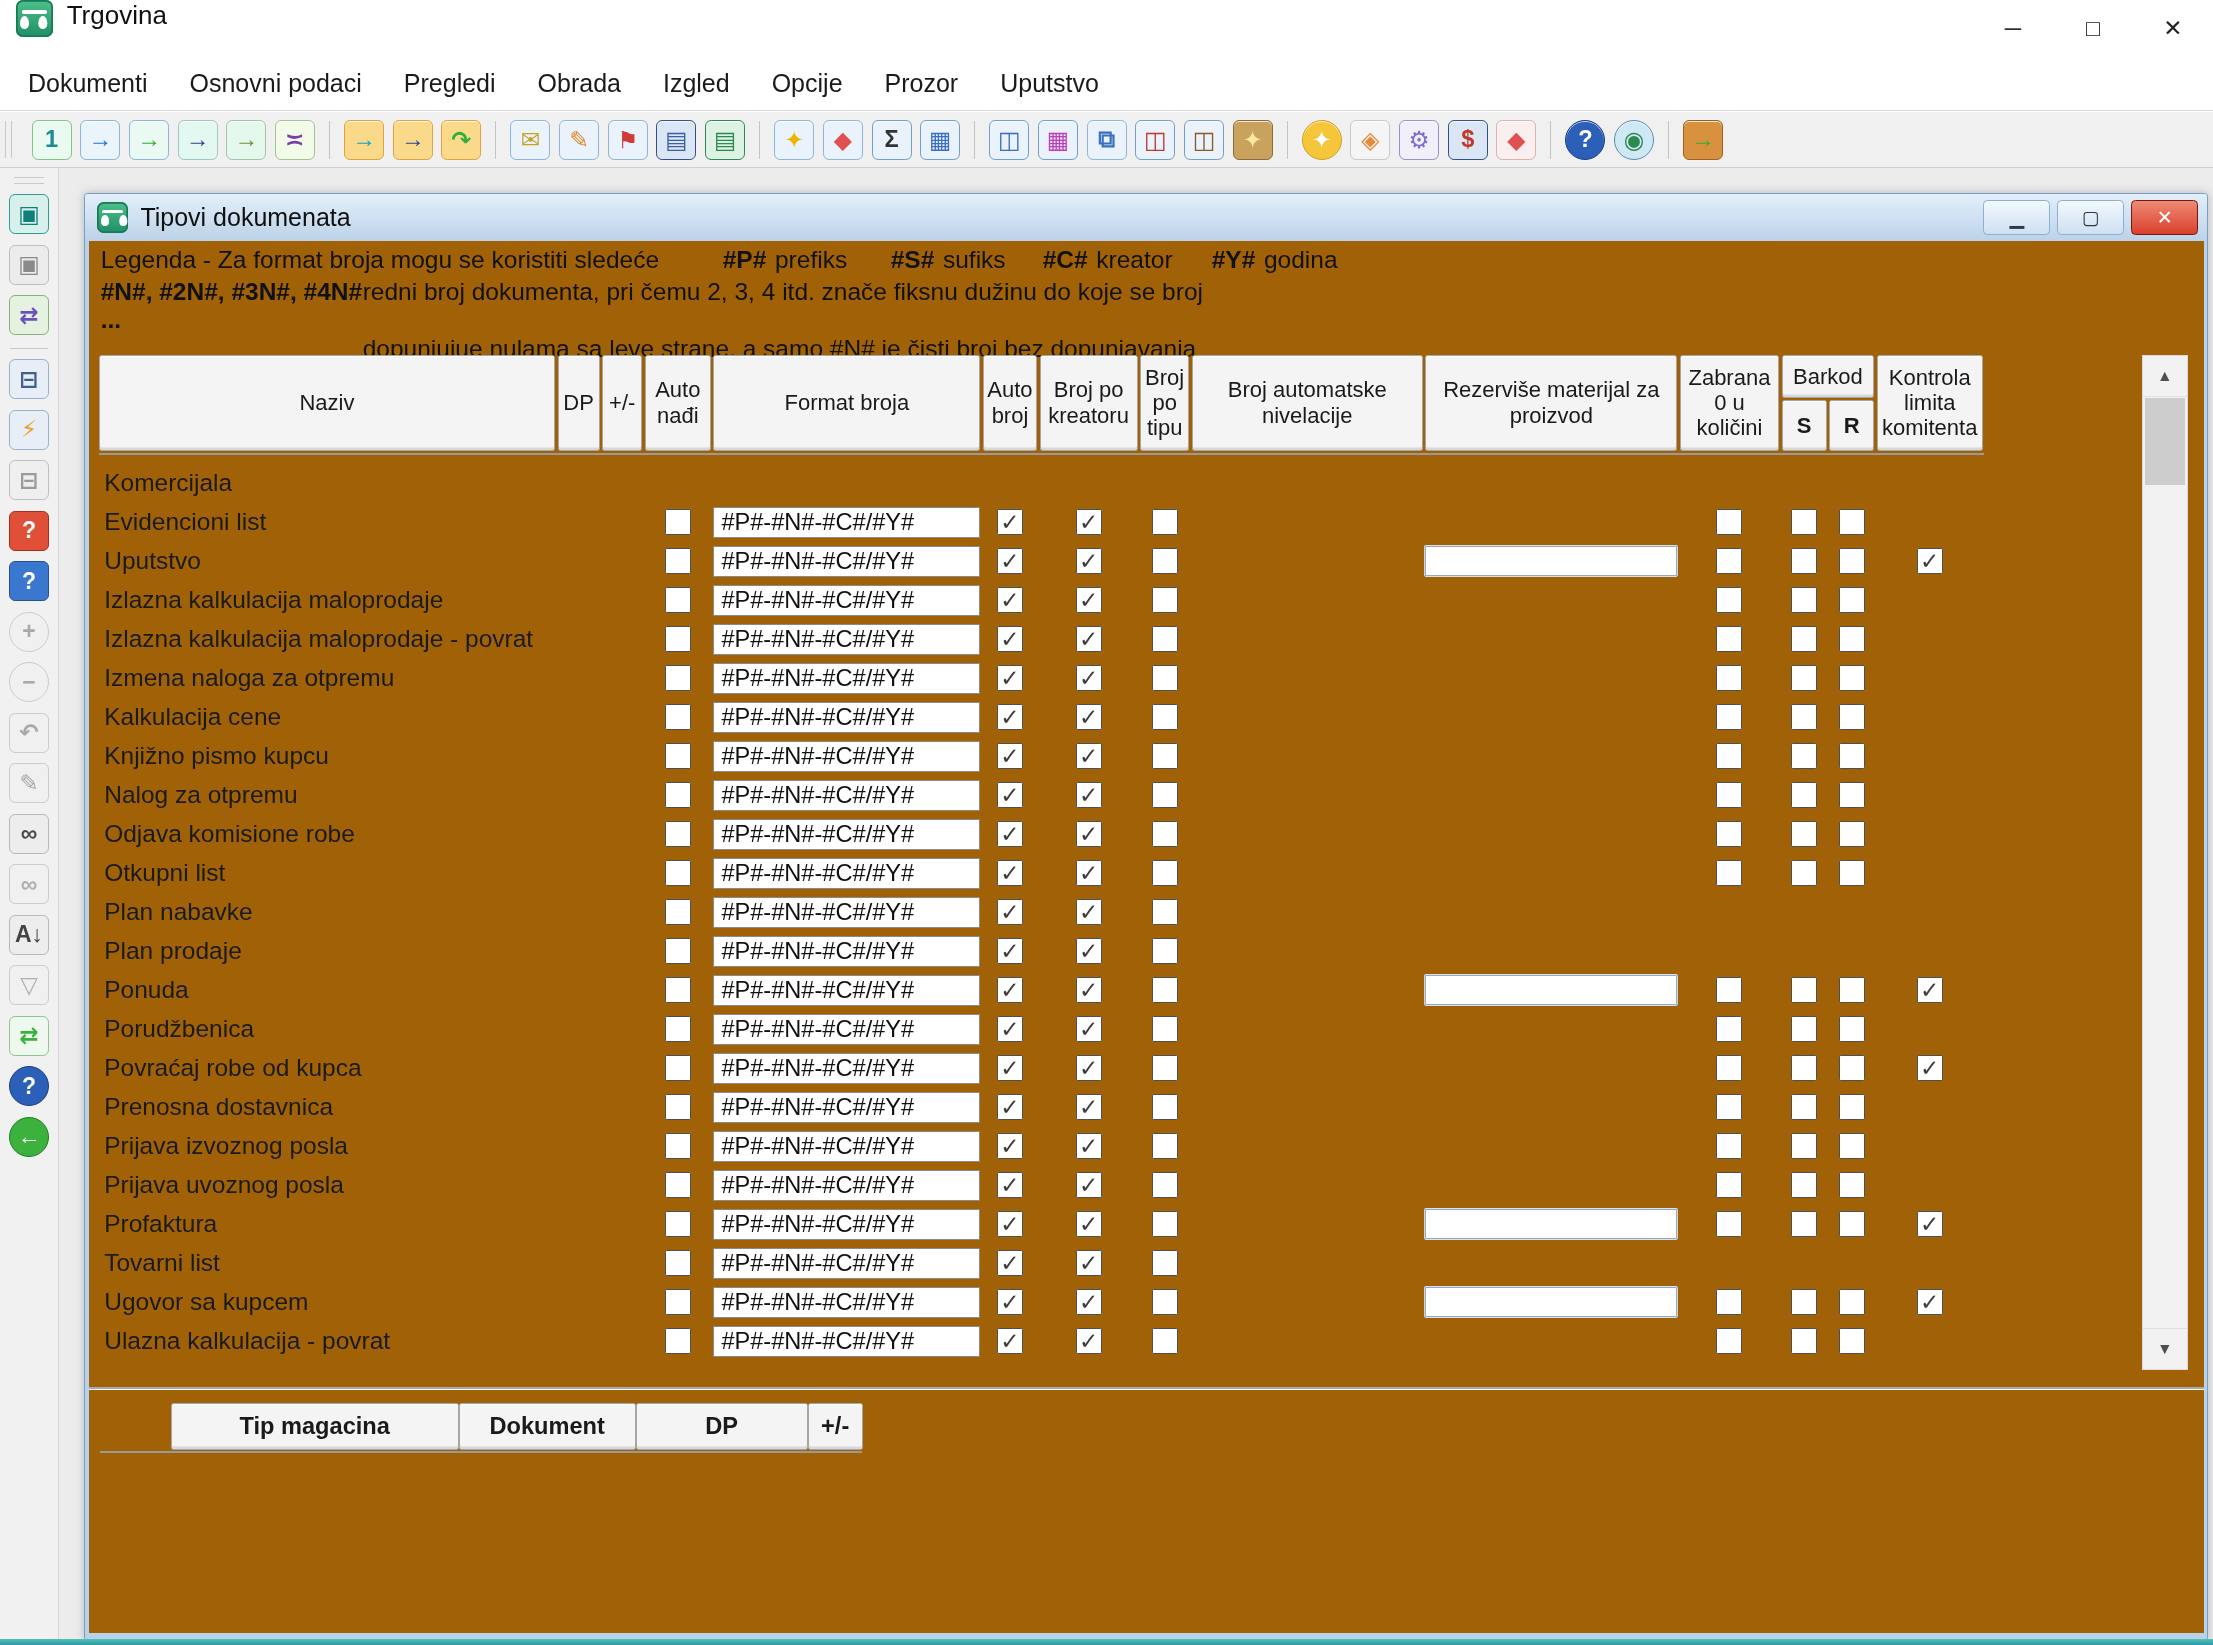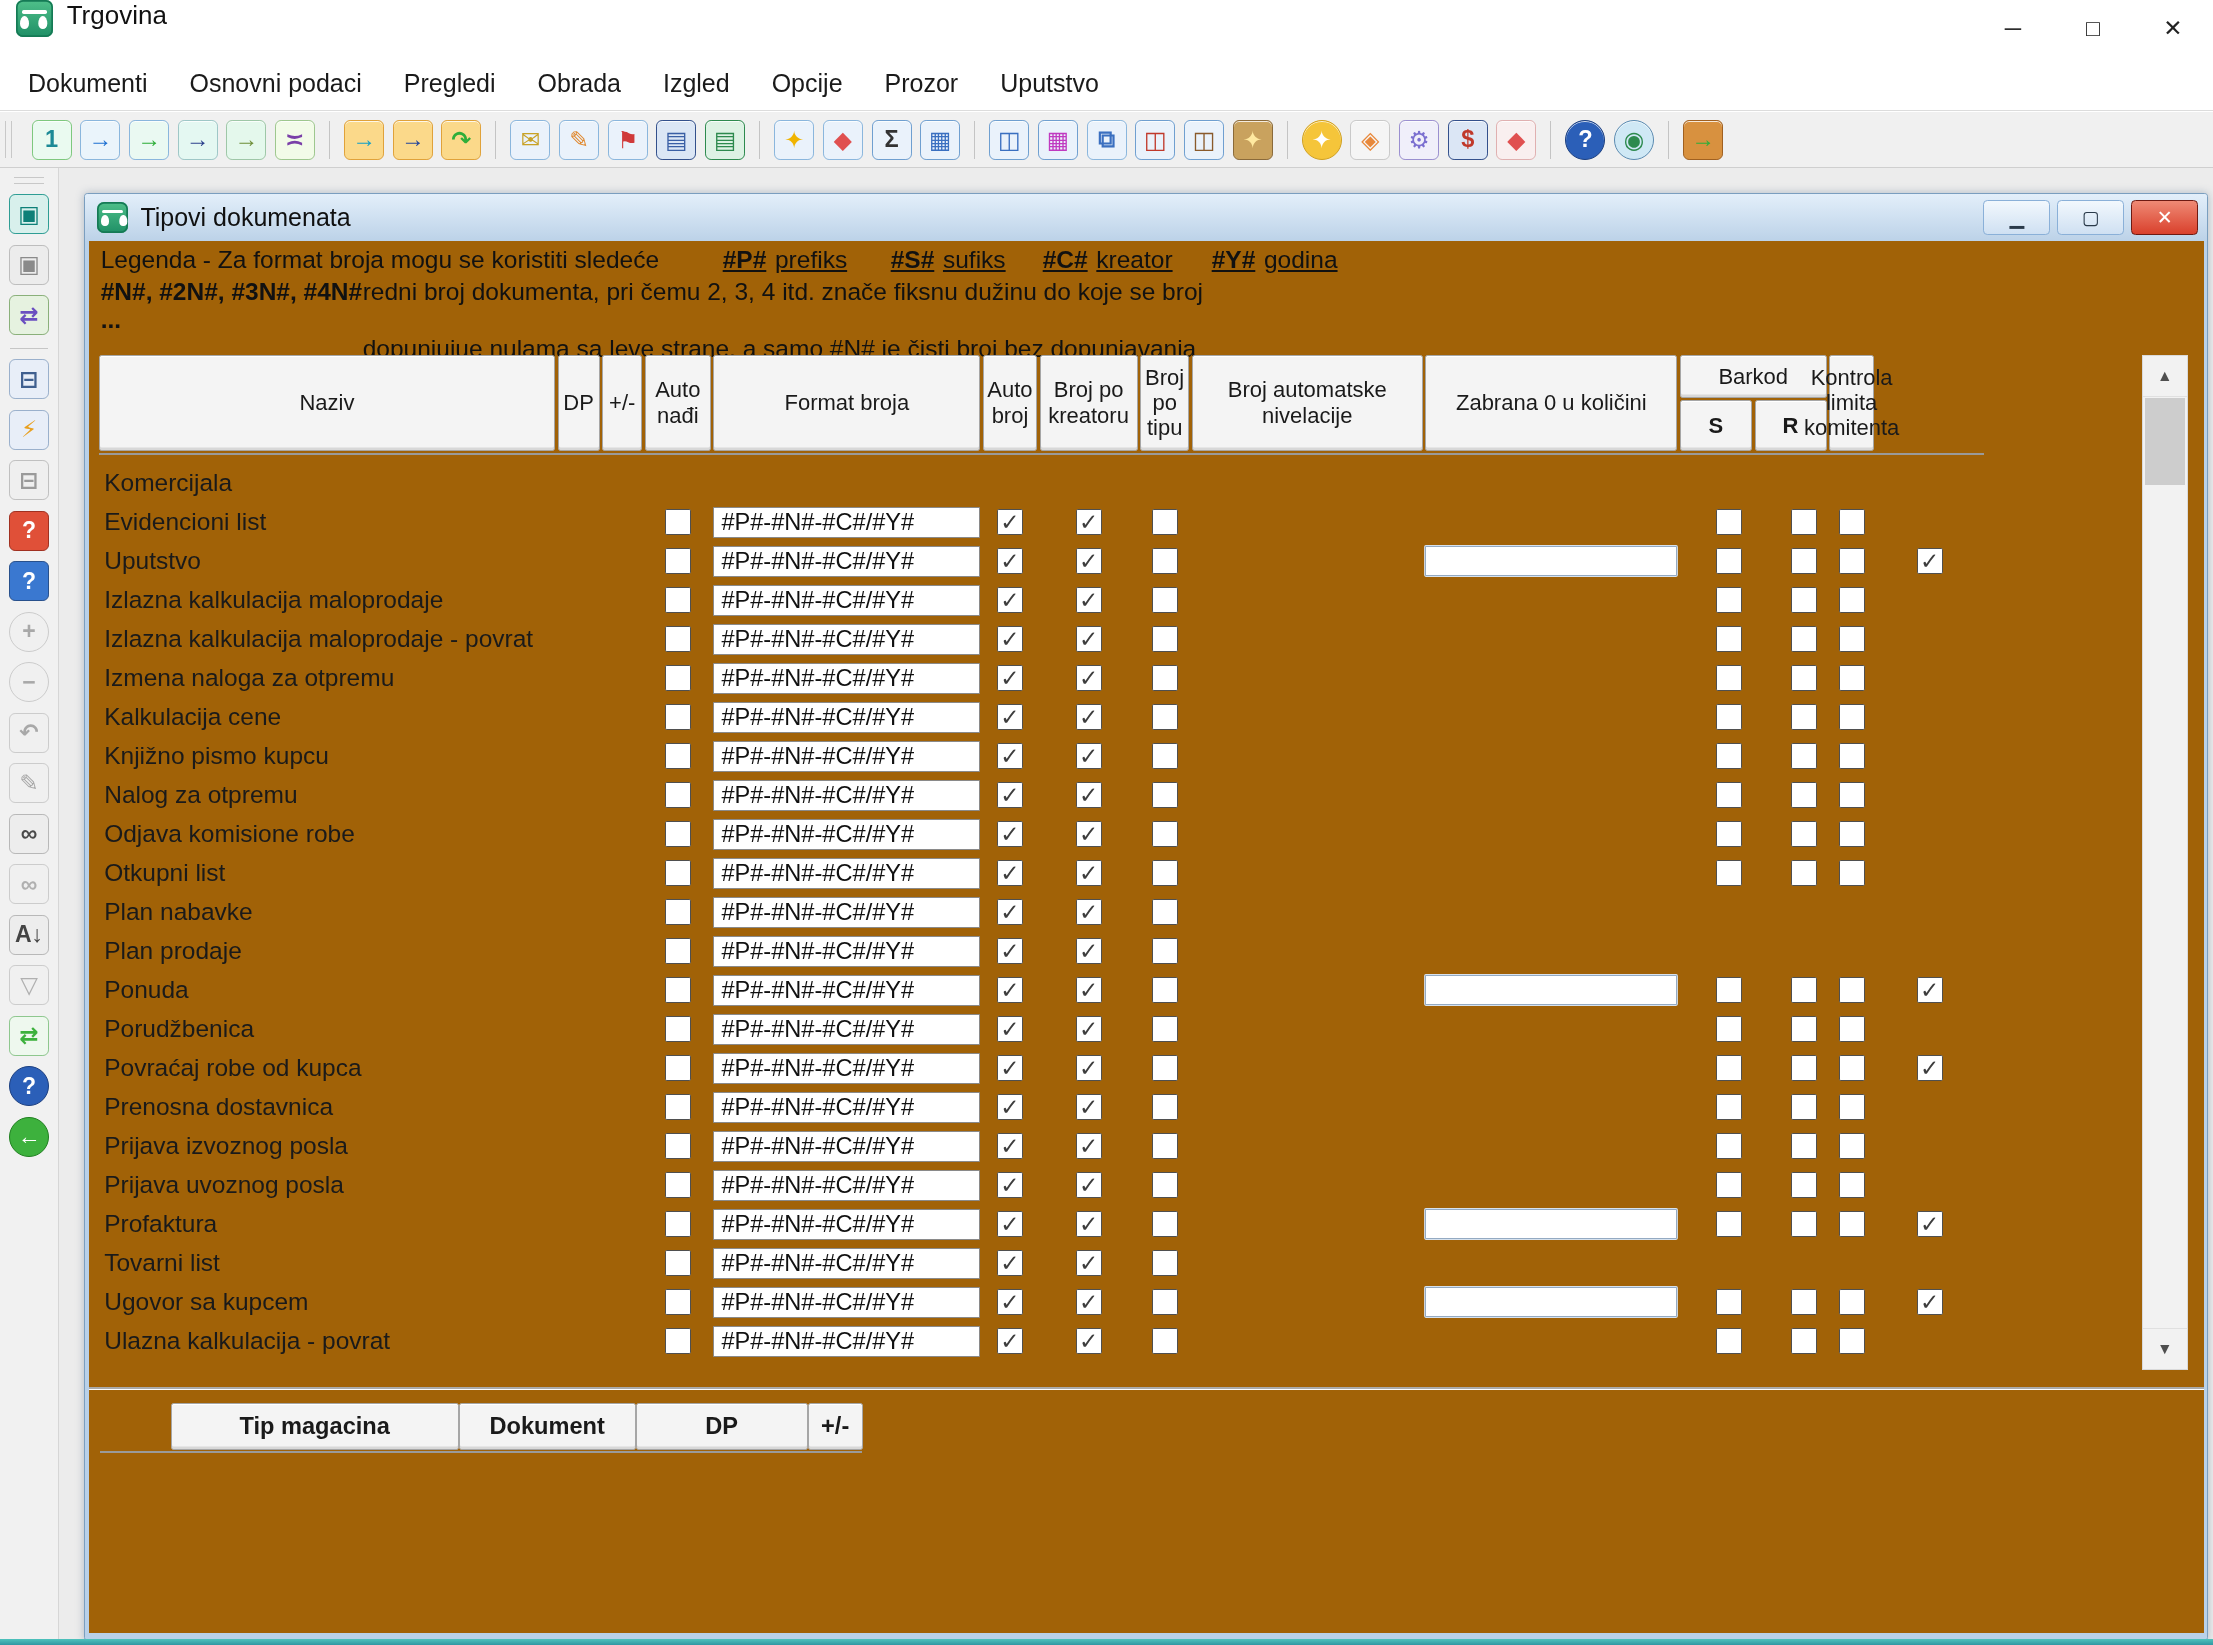--- a/index.html
+++ b/index.html
@@ -51,21 +51,21 @@
   .child-controls{margin-left:auto;display:flex;gap:7px;margin-right:8.7px;}
   .child-btn{width:65px;height:33px;border-radius:4.4px;display:flex;align-items:center;justify-content:center;
     font-size:19px;color:#2a3a4a;background:linear-gradient(180deg,#f2f8fd,#cfe0f2);border:0.9px solid #8ab0d8;}
   .child-btn.close{background:linear-gradient(180deg,#ef8a75,#d9402c);border:1.7px solid #6e1a12;color:#fff;font-weight:bold;}
 
   .child-content{position:relative;height:1392px;margin:0 3.5px 3.5px 3.5px;background:#a16207;overflow:hidden;}
 
   
   .legend{position:absolute;top:5.2px;left:12.2px;right:12.2px;font-size:24.5px;color:#111;}
   .legend-line1{position:relative;height:31px;}
-  .lg-key{position:absolute;top:0;white-space:nowrap;text-decoration:underline;}
+  .lg-key{position:absolute;top:0;white-space:nowrap;}
   .lg-key:nth-child(2){left:622px;} .lg-key:nth-child(3){left:790px;}
   .lg-key:nth-child(4){left:942px;} .lg-key:nth-child(5){left:1111px;}
   .lg-code{font-weight:bold;margin-right:8.7px;}
   .legend-line2{display:flex;margin-top:1px;}
   .legend-line2 .lg-code2{font-weight:bold;width:262px;flex:0 0 262px;}
   .legend-line3{margin-top:1.7px;padding-left:262px;}
 
   
   .gridwrap{--cols:456px 42px 40px 66px 267px 54px 98px 49px 231px 252px 99px 45px 45px 106px;}
   .g-header{position:absolute;top:114px;left:10.5px;height:96px;display:grid;
@@ -244,20 +244,21 @@
         <div class="g-header">
           <div class="hcell">Naziv</div>
           <div class="hcell">DP</div>
           <div class="hcell">+/-</div>
           <div class="hcell">Auto nađi</div>
           <div class="hcell">Format broja</div>
           <div class="hcell">Auto broj</div>
           <div class="hcell">Broj po kreatoru</div>
           <div class="hcell">Broj po tipu</div>
           <div class="hcell">Broj automatske nivelacije</div>
+          <div class="hcell">Rezerviše materijal za proizvod</div>
           <div class="hcell">Zabrana 0 u količini</div>
           <div class="barkod-wrap">
             <div class="hcell btop">Barkod</div>
             <div class="bsub">
               <div class="hcell">S</div>
               <div class="hcell">R</div>
             </div>
           </div>
           <div class="hcell">Kontrola limita komitenta</div>
         </div>

